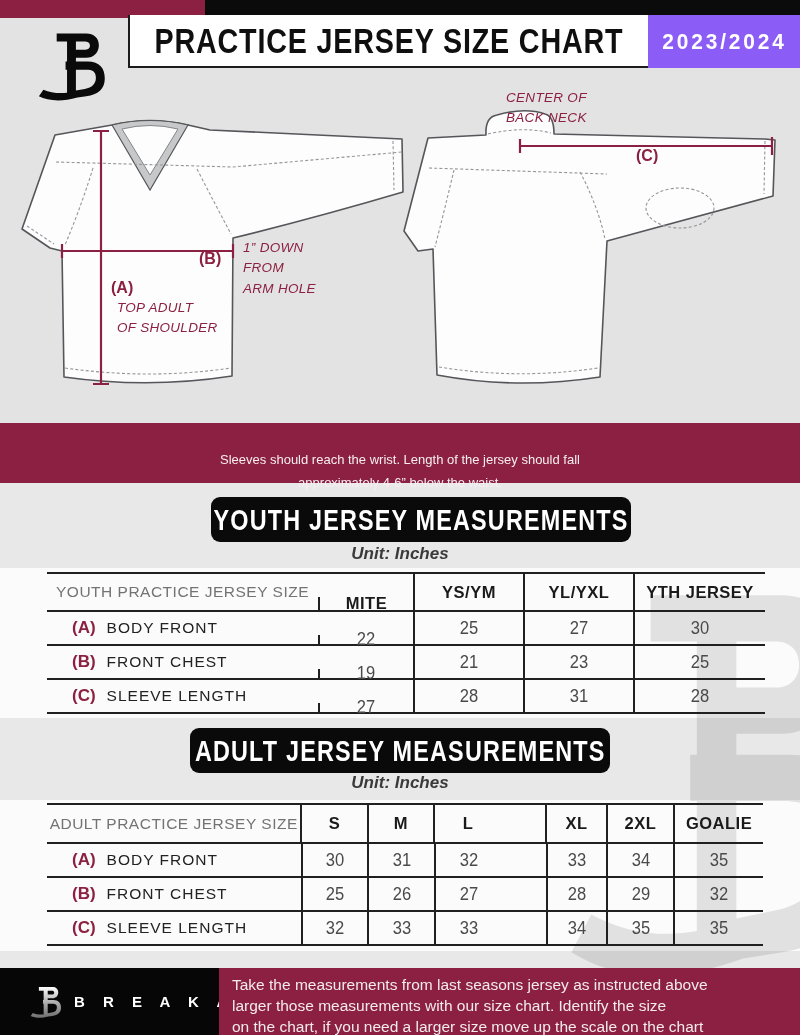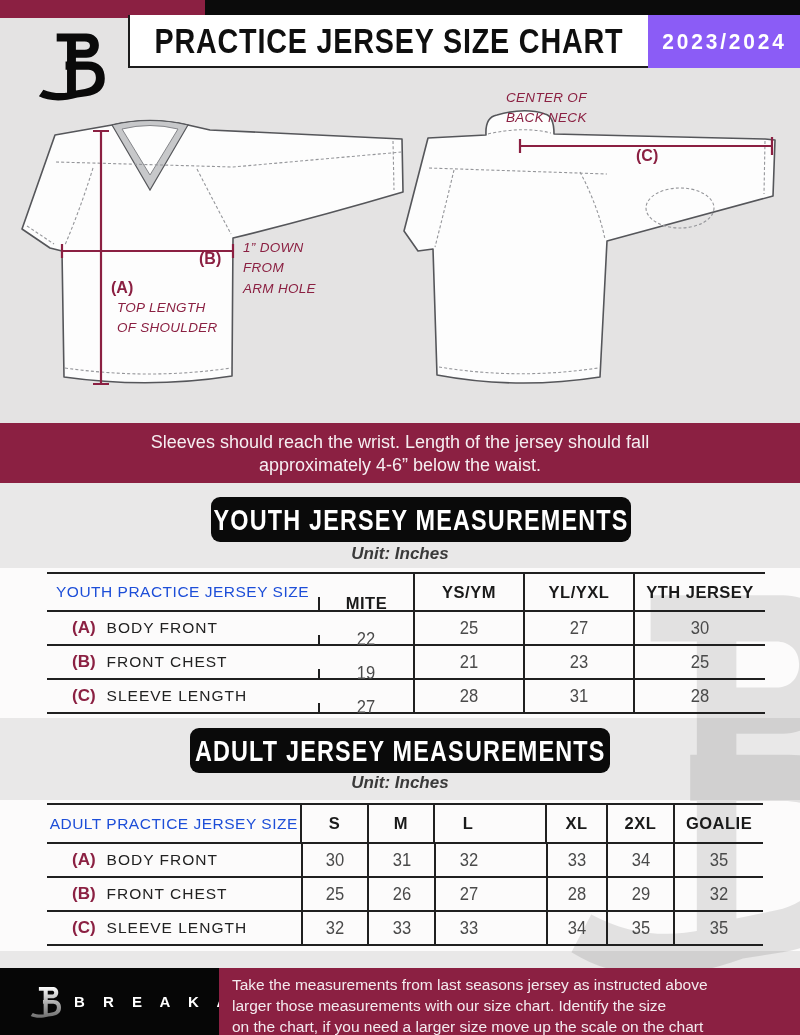--- a/index.html
+++ b/index.html
@@ -28,21 +28,21 @@
   .jersey-back{left:398px;top:108px;width:392px;height:300px;}
   .outline{fill:#FDFDFD;stroke:#55565A;stroke-width:1.6;stroke-linejoin:round;}
   .seam{fill:none;stroke:#95969A;stroke-width:1.1;stroke-dasharray:3 2.2;}
   .meas{fill:none;stroke:#8B2042;stroke-width:2.2;}
   .collarband{fill:#C7C8CA;stroke:#55565A;stroke-width:1.2;}
   .collarinner{fill:#FDFDFD;stroke:#85868A;stroke-width:1;}
   .meas-label{position:absolute;color:#8B2042;font-weight:bold;font-size:16px;white-space:nowrap;}
   .meas-note{position:absolute;color:#8B2042;font-style:italic;font-size:13.5px;line-height:1.5;letter-spacing:0.3px;white-space:nowrap;}
 
   
-  .banner{left:0;top:423px;width:800px;height:60px;background:#8B2042;color:#F6EEF1;text-align:center;font-size:18px;line-height:23px;padding-top:8px;box-sizing:border-box;}
+  .banner{left:0;top:423px;width:800px;height:60px;background:#8B2042;color:#F6EEF1;text-align:center;font-size:13px;line-height:23px;padding-top:25px;box-sizing:border-box;}
 
   
   .h-box{left:190px;width:420px;height:45px;background:#0A0A0A;border-radius:9px;display:flex;align-items:center;justify-content:center;}
   .h-box.youth{top:497px;margin-left:21px;} .h-box.adult{top:728px;}
   .h-text{color:#ffffff;font-size:30px;font-weight:bold;letter-spacing:1.5px;white-space:nowrap;transform:scaleX(0.78);}
   .unit{left:0;width:800px;text-align:center;font-style:italic;font-weight:bold;font-size:17px;color:#3A3A3A;}
   .unit.youth{top:544px;} .unit.adult{top:773px;}
 
   
   .watermark{left:545px;top:570px;width:330px;height:420px;opacity:0.13;}
@@ -61,21 +61,21 @@
   .youth .cell:nth-child(5){width:132px;}
   .table.adult{left:47px;top:803px;width:716px;}
   .adult .t-row{height:34px;} .adult .t-row.t-header{height:39px;}
   .adult .cell:nth-child(1){width:268px;}
   .adult .cell:nth-child(2){width:70px;}
   .adult .cell:nth-child(3){width:70px;}
   .adult .cell:nth-child(4){width:72px;}
   .adult .cell:nth-child(5){width:64px;margin-left:44px;}
   .adult .cell:nth-child(6){width:71px;}
   .adult .cell:nth-child(7){width:95px;}
-  .size-header{font-size:15.5px;color:#1d4ed8;letter-spacing:0.5px;}
+  .size-header{font-size:15.5px;color:#737373;letter-spacing:0.5px;}
   .col-h{font-weight:bold;font-size:16.5px;color:#1A1A1A;letter-spacing:0.5px;}
   .label-cell{justify-content:flex-start;padding-left:25px;}
   .row-key{color:#8B2042;font-weight:bold;font-size:17px;margin-right:11px;}
   .row-label{font-size:15.5px;color:#222222;letter-spacing:1px;}
   .val{font-size:18px;color:#4A4A4A;display:inline-block;transform:scaleX(0.92);}
 
   
   .footer-black{left:0;top:968px;width:219px;height:67px;background:#060606;display:flex;align-items:center;padding-left:28px;box-sizing:border-box;gap:12px;}
   .logo-footer{width:34px;height:38px;flex:0 0 auto;}
   .brand-text{color:#ffffff;font-weight:bold;font-size:15px;letter-spacing:7px;white-space:nowrap;}
@@ -121,21 +121,21 @@
     <path class="seam" d="M78,56 Q66,95 50,133"></path>
     <path class="seam" d="M182,57 Q200,92 216,122"></path>
     <path class="seam" d="M50,256 Q134,268 216,256"></path>
     <path class="seam" d="M378,29 L379,78"></path>
     <path class="seam" d="M12,114 L39,132"></path>
     <path class="meas" d="M86,19 L86,272 M78,19 L94,19 M78,272 L94,272"></path>
     <path class="meas" d="M47,139 L218,139 M47,132 L47,146 M218,132 L218,146"></path>
   </svg>
   <div class="meas-label" style="left:111px;top:279px;">(A)</div>
   <div class="meas-note" style="left:117px;top:298px;">
-    <div>TOP LENGTH</div>
+    <div>TOP ADULT</div>
     <div>OF SHOULDER</div>
   </div>
   <div class="meas-label" style="left:199px;top:250px;">(B)</div>
   <div class="meas-note" style="left:243px;top:238px;">
     <div>1” DOWN</div>
     <div>FROM</div>
     <div>ARM HOLE</div>
   </div>
 
   <svg class="abs jersey-back" viewBox="0 0 392 300">

